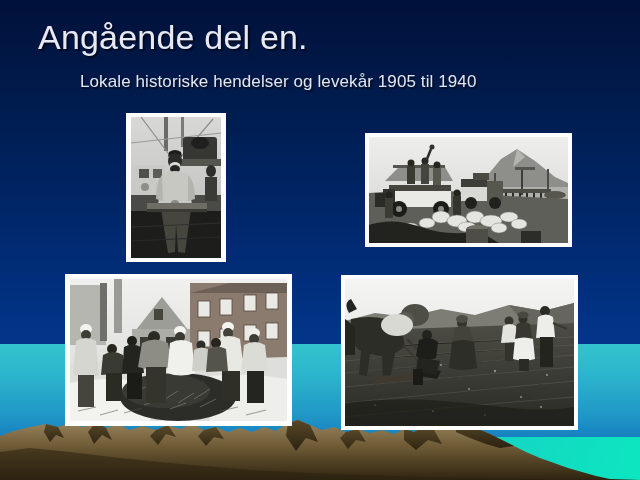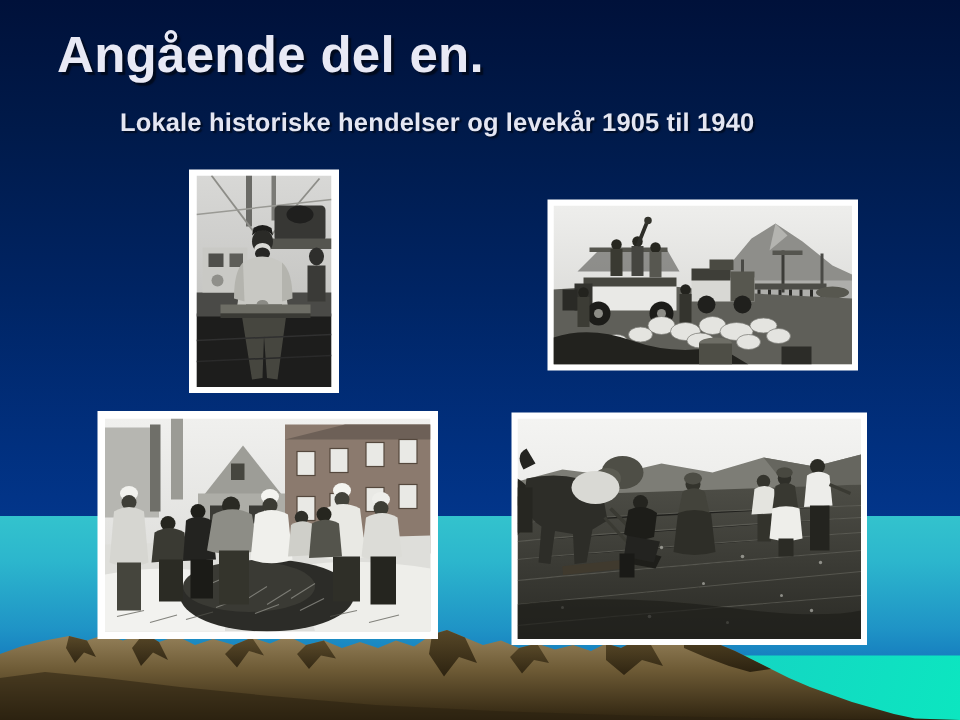--- a/index.html
+++ b/index.html
@@ -54,32 +54,32 @@
     width: 640px;
     height: 62px;
   }
 
   
   .title {
     position: absolute;
     left: 38px;
     top: 18px;
     font-size: 34px;
-    font-weight: bold;
+    font-weight: normal;
     color: #e8e9f5;
     letter-spacing: 0.2px;
     text-shadow: 2px 2px 1px rgba(0,0,0,0.55);
     white-space: nowrap;
   }
   .subtitle {
     position: absolute;
     left: 80px;
     top: 72px;
     font-size: 17px;
-    font-weight: bold;
+    font-weight: normal;
     color: #e4e6f2;
     letter-spacing: 0.1px;
     text-shadow: 1.5px 1.5px 1px rgba(0,0,0,0.5);
     white-space: nowrap;
   }
 
   
   .photo {
     position: absolute;
     background: #fff;

